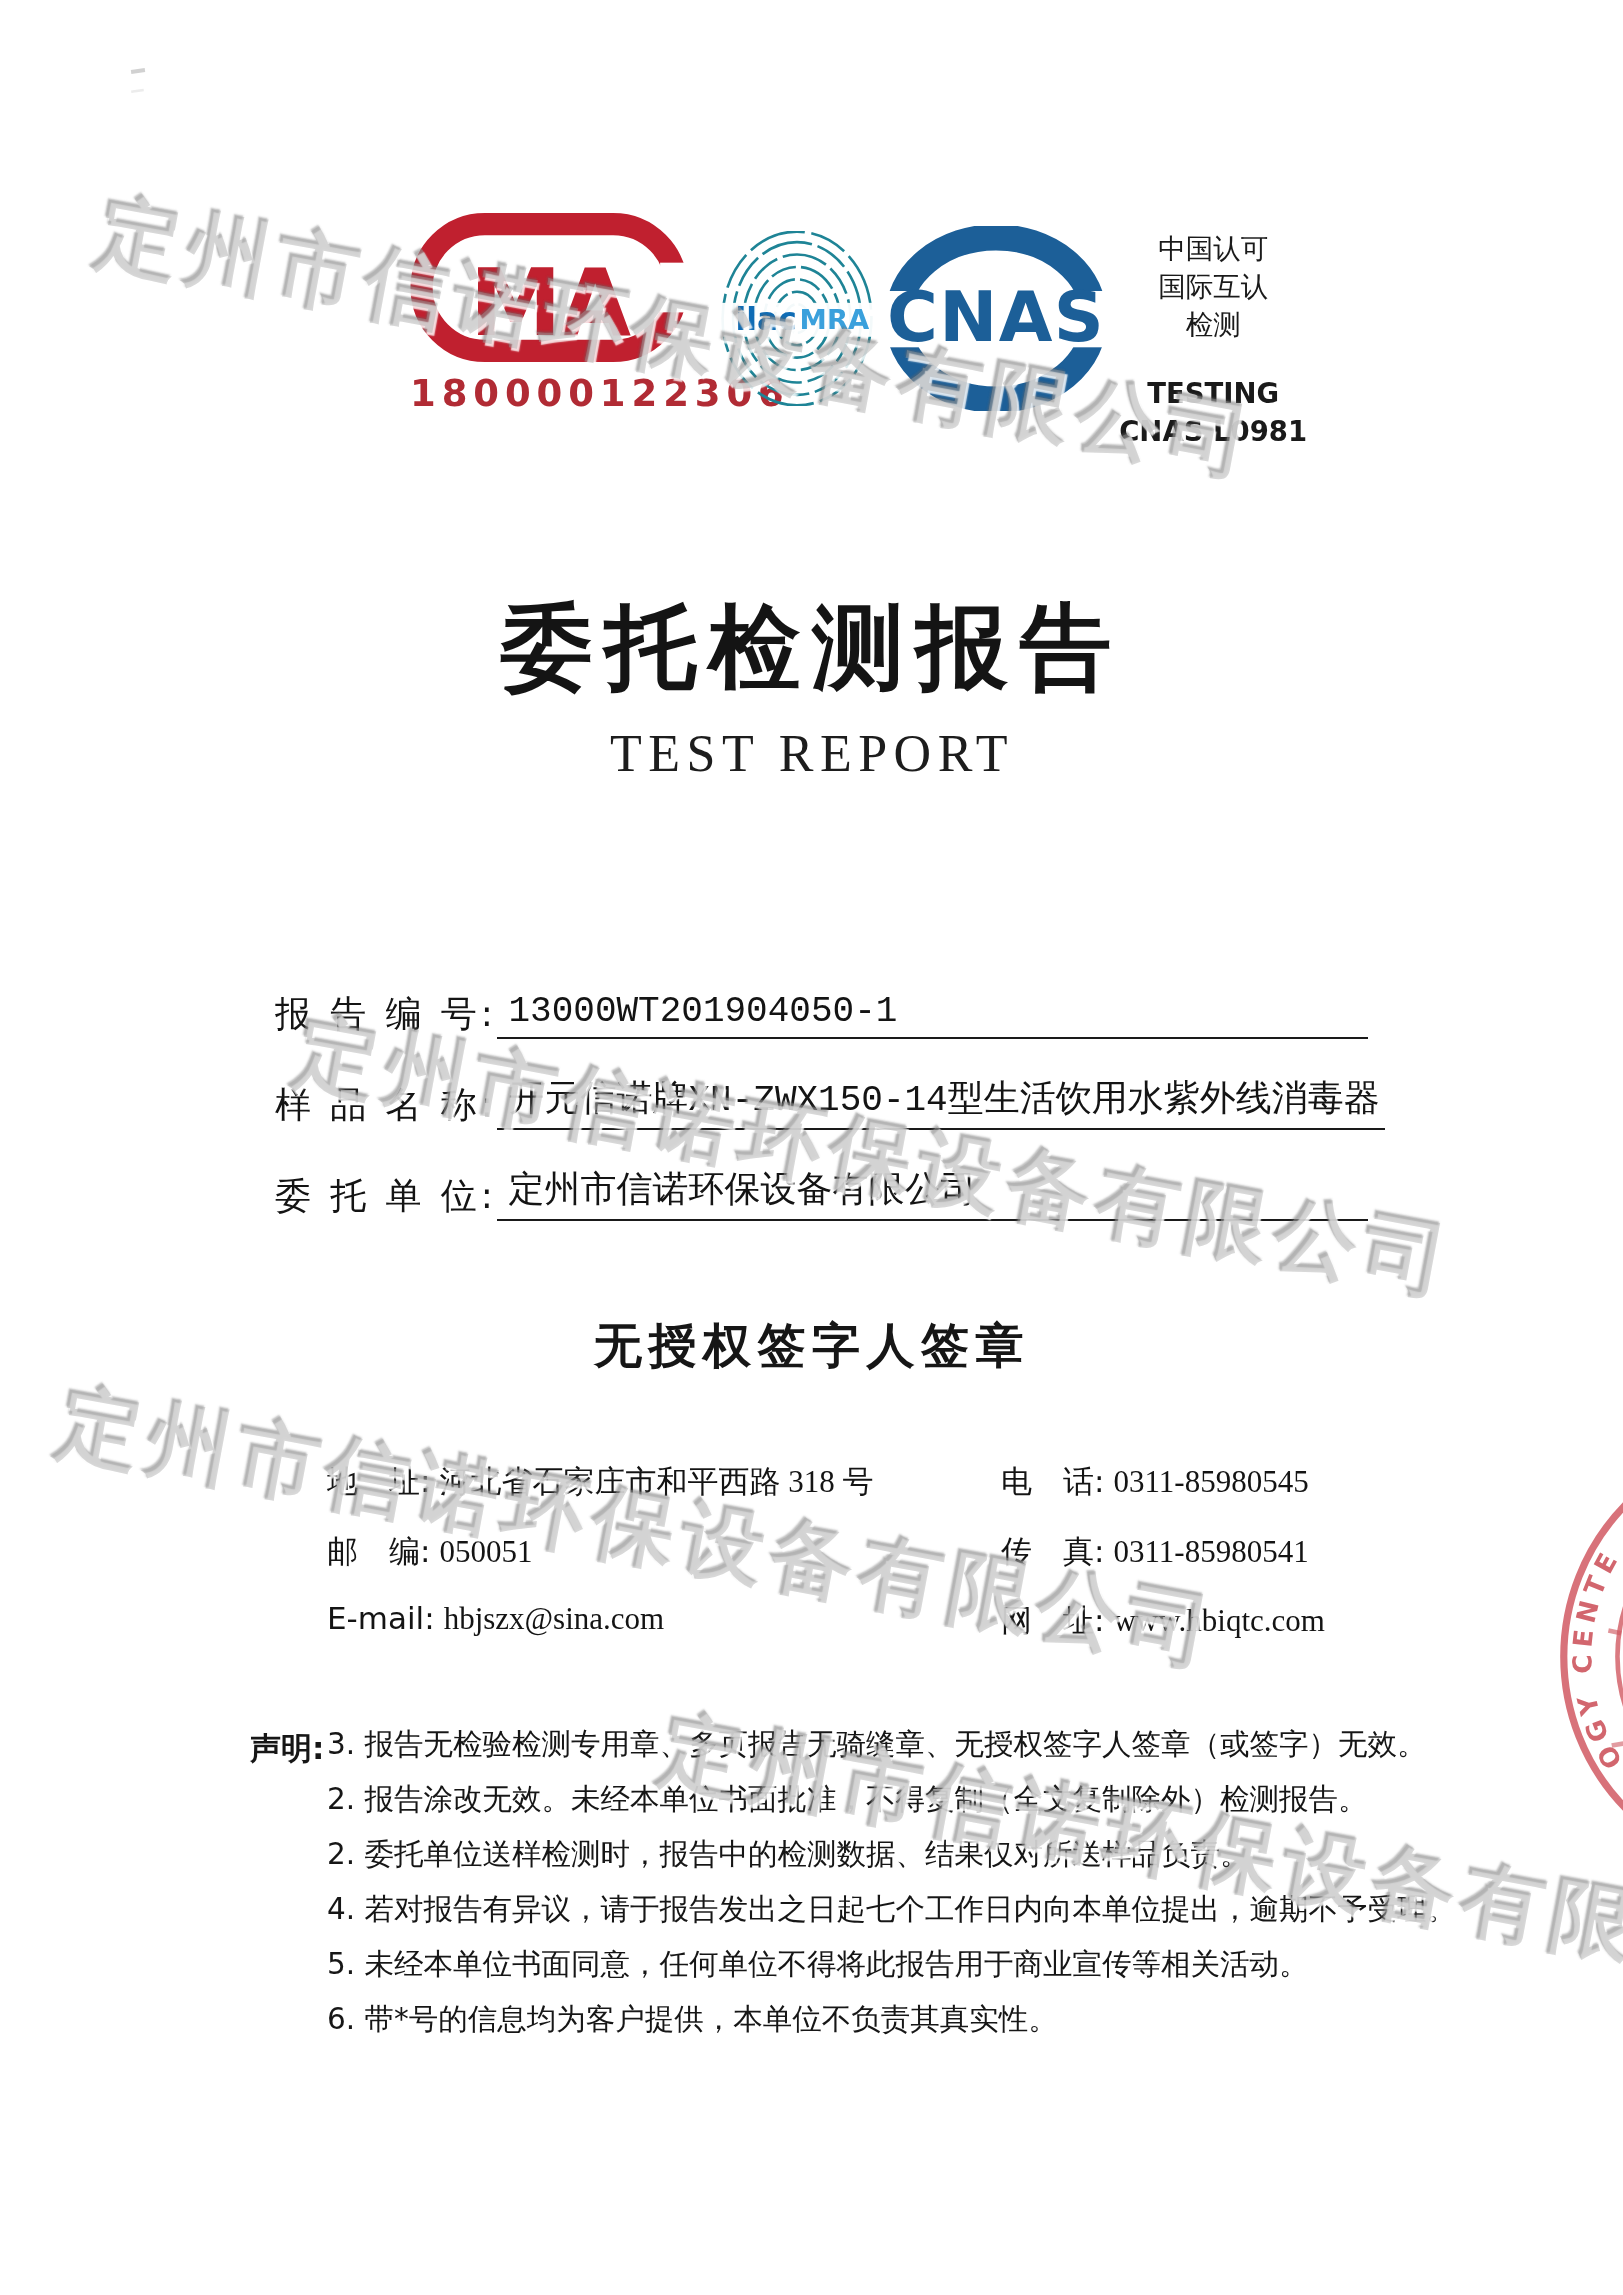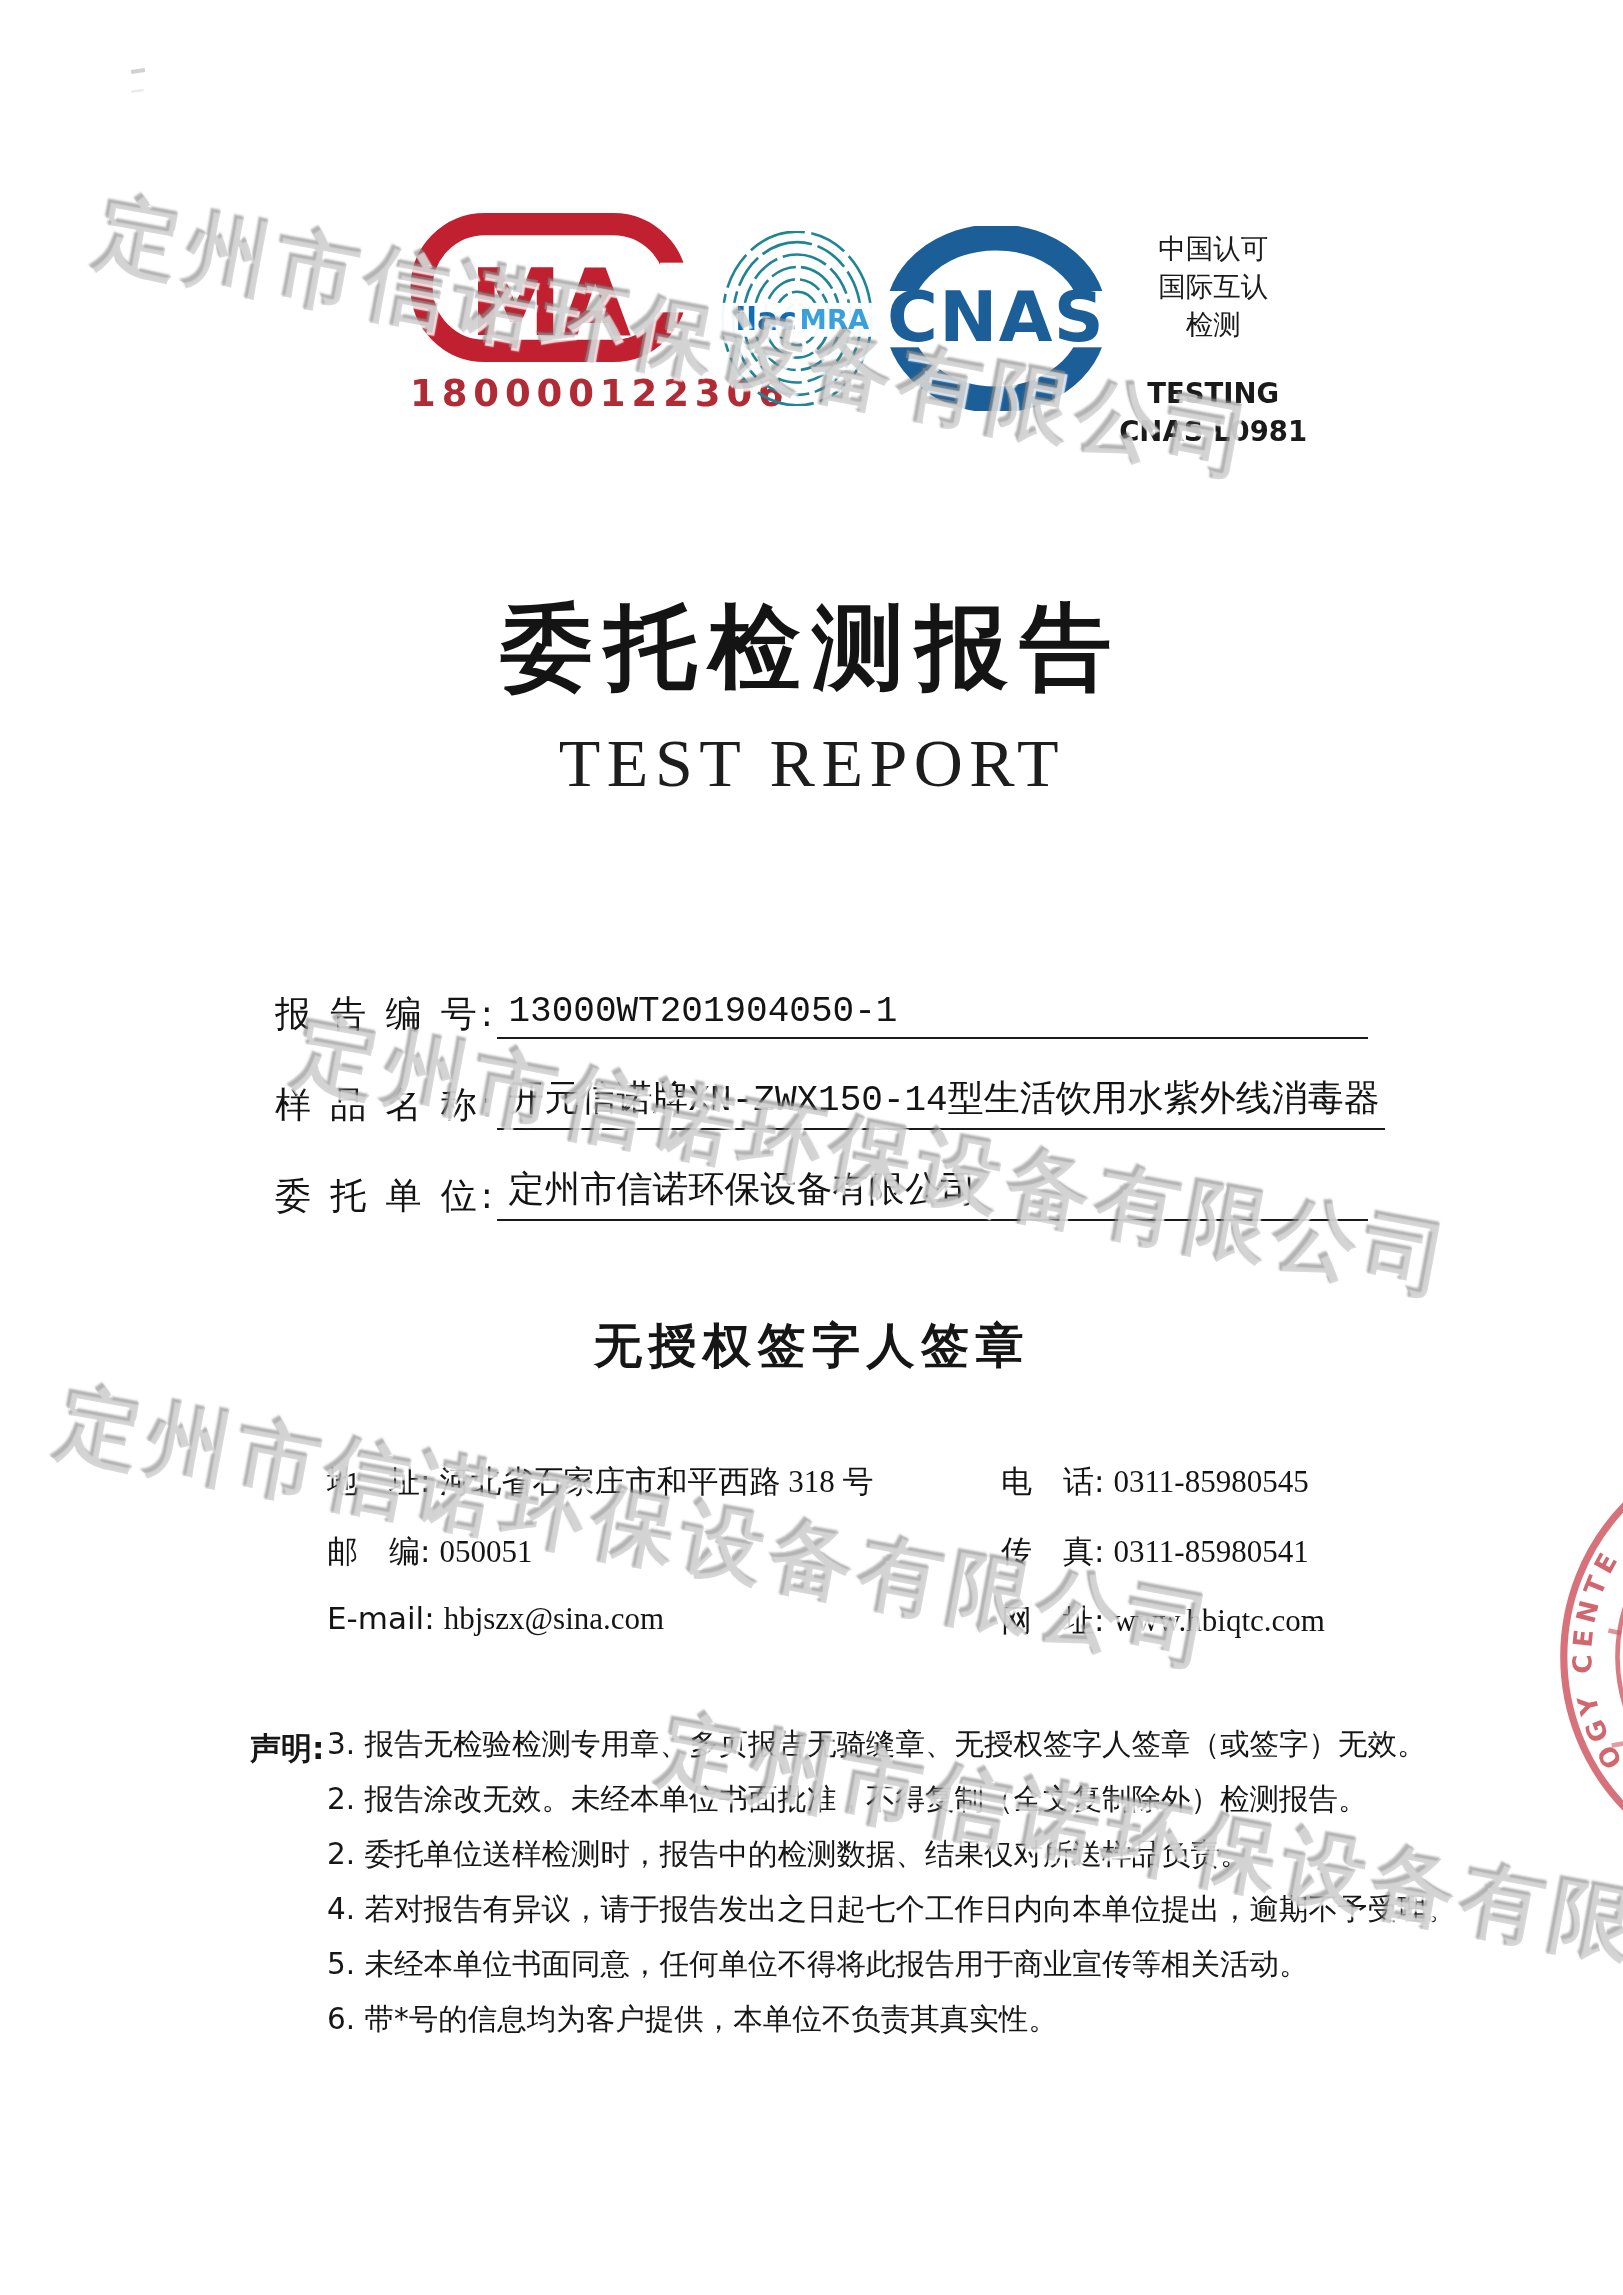--- a/index.html
+++ b/index.html
@@ -43,21 +43,21 @@
   .acc-en{ font-weight:700; }
   .acc-gap{ margin-top:31px; }
 
   
   .title-cn{
     position:absolute; top:586px; left:0; width:100%; text-align:center; z-index:2;
     font-size:92px; font-weight:900; letter-spacing:11.8px; color:#141414;
   }
   .title-en{
     position:absolute; top:724px; left:0; width:100%; text-align:center; z-index:2;
-    font-size:68px; letter-spacing:6.5px; color:#1d1d1d;
+    font-size:52px; letter-spacing:6.5px; color:#1d1d1d;
     font-family:"Liberation Serif", serif;
   }
 
   
   .fields{ position:absolute; left:275px; top:990px; width:1093px; z-index:2; }
   .field-row{ display:flex; align-items:flex-end; margin-bottom:35px; font-size:36px; }
   .field-label{ letter-spacing:3.9px; white-space:nowrap; }
   .field-value{
     flex:1; border-bottom:2.6px solid #1a1a1a; padding:0 5.2px 5.2px 11.8px;
     font-family:Liberation Mono, monospace; white-space:nowrap;

